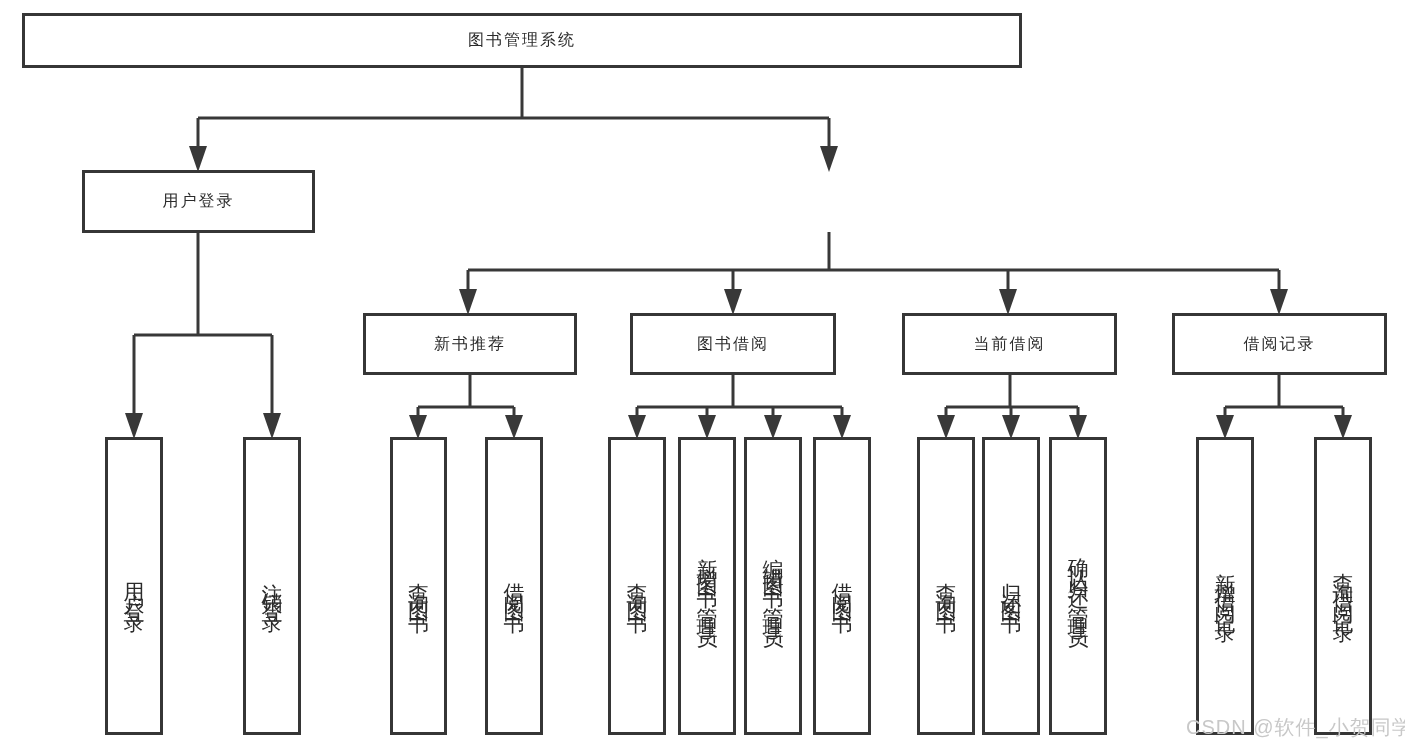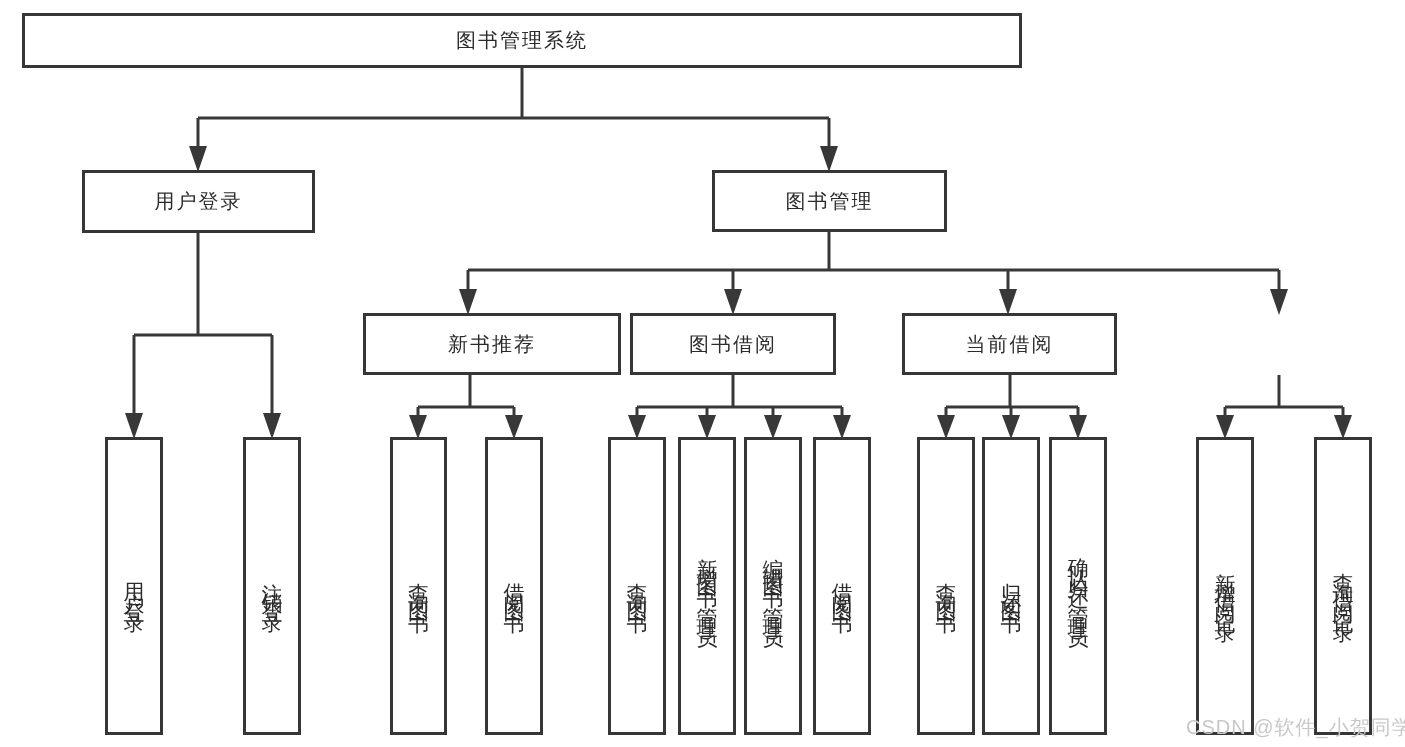--- a/index.html
+++ b/index.html
@@ -6,21 +6,21 @@
   .canvas {
     position:relative; width:1405px; height:747px; background:#ffffff;
     font-family:"Liberation Sans", sans-serif; overflow:hidden;
   }
   .node {
     position:absolute; box-sizing:border-box;
     border:3px solid #363636; background:#ffffff;
     display:flex; align-items:center; justify-content:center;
     color:#2b2b2b;
   }
-  .node.h { font-size:20px; letter-spacing:2px; white-space:nowrap; }
+  .node.h { font-size:16px; letter-spacing:2px; white-space:nowrap; }
   .vt {
     writing-mode:vertical-rl; text-orientation:mixed;
     font-size:21px; letter-spacing:10px; white-space:nowrap;
     color:#2b2b2b;
   }
   svg.wires { position:absolute; left:0; top:0; pointer-events:none; }
   .wire { stroke:#383838; stroke-width:3; fill:none; }
   .head { fill:#383838; stroke:none; }
   .watermark {
     position:absolute; left:1186px; top:714px;
@@ -28,25 +28,25 @@
   }
 </style>
 </head>
 <body>
 
 <div class="canvas">
 
   <div class="node h" style="left:22px; top:13px; width:1000px; height:55px;">图书管理系统</div>
 
   <div class="node h" style="left:82px; top:170px; width:233px; height:63px;">用户登录</div>
-  <div class="node h" style="left:712px; top:170px; width:235px; height:62px;">图书管理</div>
 
-  <div class="node h" style="left:363px; top:313px; width:258px; height:62px;">新书推荐</div>
+  <div class="node h" style="left:363px; top:313px; width:214px; height:62px;">新书推荐</div>
   <div class="node h" style="left:902px; top:313px; width:215px; height:62px;">当前借阅</div>
   <div class="node h" style="left:630px; top:313px; width:206px; height:62px;">图书借阅</div>
+  <div class="node h" style="left:1172px; top:313px; width:215px; height:62px;">借阅记录</div>
 
   <div class="node" style="left:105px; top:437px; width:58px; height:298px;">
     <span class="vt">用户登录</span>
   </div>
   <div class="node" style="left:243px; top:437px; width:58px; height:298px;">
     <span class="vt">注销登录</span>
   </div>
 
   <div class="node" style="left:390px; top:437px; width:57px; height:298px;">
     <span class="vt">查询图书</span>

